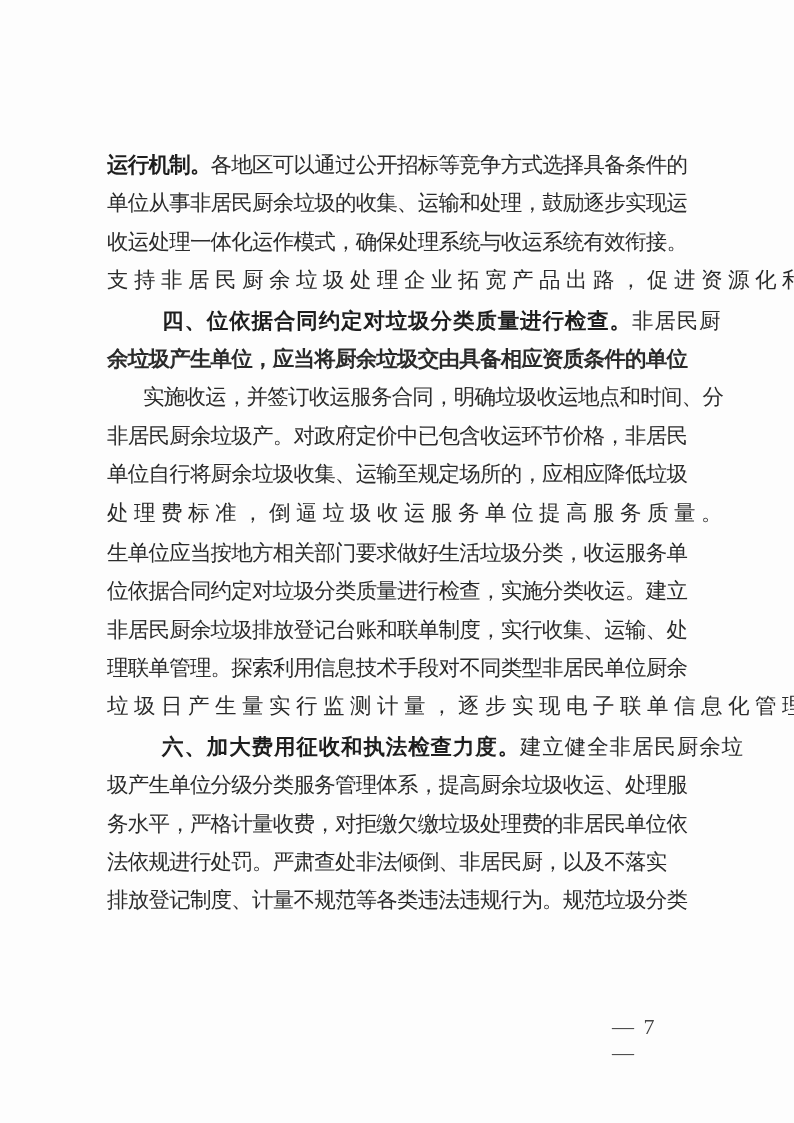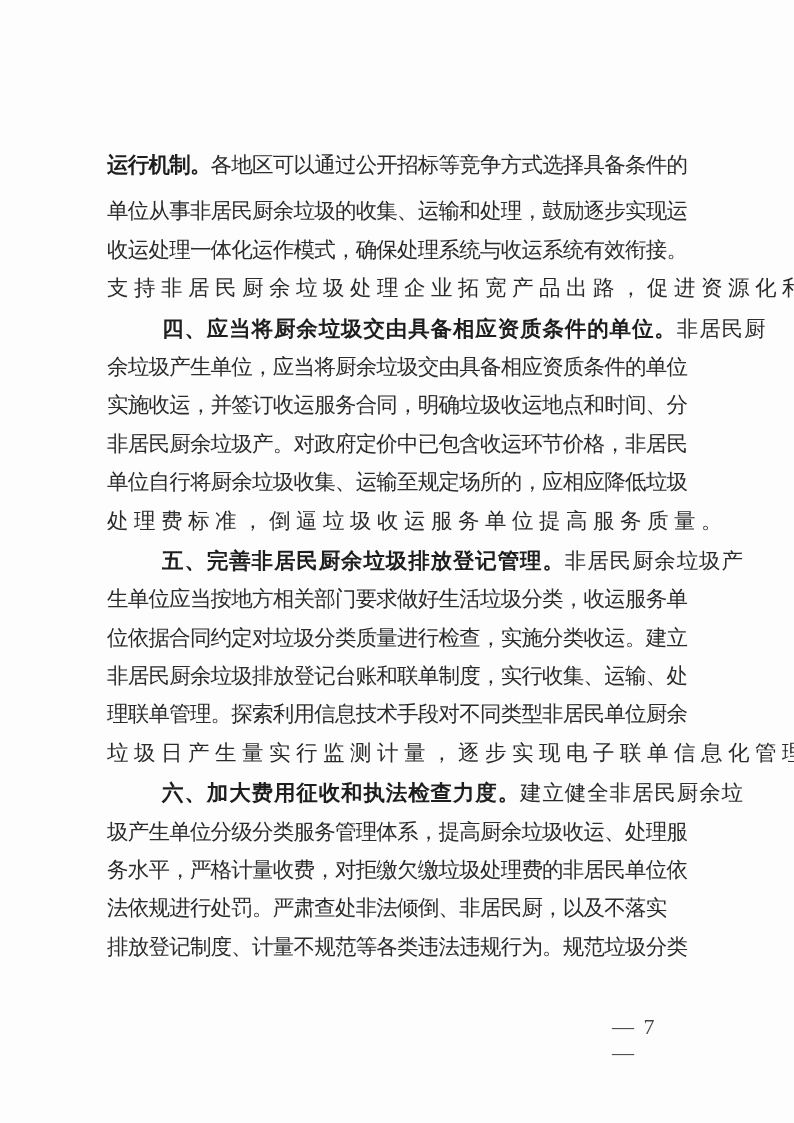--- a/index.html
+++ b/index.html
@@ -26,32 +26,31 @@
     font-size: 22px; color: #444; letter-spacing: 2px;
     font-family: "Liberation Serif", serif;
   }
 </style>
 </head>
 <body>
 
 <div class="page">
   <div class="body-text" id="body-text">
       <div class="line" style="letter-spacing: -0.78px; text-align-last: left;"><span class="bold">运行机制。</span><span>各地区可以通过公开招标等竞争方式选择具备条件的</span></div>
-      <div class="line" style="letter-spacing: -0.78px; text-align-last: left; margin-top: 8px;"><span>单位从事非居民厨余垃圾的收集、运输和处理，鼓励逐步实现运</span></div>
+      <div class="line" style="letter-spacing: -0.78px; text-align-last: left;"><span>单位从事非居民厨余垃圾的收集、运输和处理，鼓励逐步实现运</span></div>
       <div class="line" style="letter-spacing: -0.78px; text-align-last: left;"><span>收运处理一体化运作模式，确保处理系统与收运系统有效衔接。</span></div>
       <div class="line last"><span>支持非居民厨余垃圾处理企业拓宽产品出路，促进资源化利用。</span></div>
       <div class="para-gap"></div>
-      <div class="line indent" style="letter-spacing: 0.88px; text-align-last: left;"><span style="display: inline-block; width: 55px;"></span><span class="bold">四、应当将厨余垃圾交由具备相应资质条件的单位。</span><span>非居民厨</span></div>
-      <div class="line" style="letter-spacing: -0.78px; text-align-last: left;"><span>余垃圾产生单位，应当将厨余垃圾交由具备相应资质条件的单位</span></div>
-      <div class="line" style="letter-spacing: -0.78px; text-align-last: left;"><span>实施收运，并签订收运服务合同，明确垃圾收运地点和时间、分</span></div>
+      <div class="line indent" style="letter-spacing: 0.88px; text-align-last: left;"><span style="display: inline-block; width: 55px;"></span><span class="bold">四、位依据合同约定对垃圾分类质量进行检查。</span><span>非居民厨</span></div>
+      <div class="line" style="letter-spacing: -0.78px; text-align-last: left; font-weight: bold;"><span>余垃圾产生单位，应当将厨余垃圾交由具备相应资质条件的单位</span></div>
+      <div class="line" style="letter-spacing: -0.78px; text-align-last: left; margin-left: 36px;"><span>实施收运，并签订收运服务合同，明确垃圾收运地点和时间、分</span></div>
       <div class="line" style="letter-spacing: -0.78px; text-align-last: left;"><span>非居民厨余垃圾产。对政府定价中已包含收运环节价格，非居民</span></div>
       <div class="line" style="letter-spacing: -0.78px; text-align-last: left;"><span>单位自行将厨余垃圾收集、运输至规定场所的，应相应降低垃圾</span></div>
       <div class="line last"><span>处理费标准，倒逼垃圾收运服务单位提高服务质量。</span></div>
       <div class="para-gap"></div>
-      <div class="line indent" style="letter-spacing: 0.88px; text-align-last: left;"><span style="display: inline-block; width: 55px;"></span><span class="bold">五、完善非居民厨余垃圾排放登记管理。</span><span>非居民厨余垃圾产</span></div>
       <div class="line" style="letter-spacing: -0.78px; text-align-last: left;"><span>生单位应当按地方相关部门要求做好生活垃圾分类，收运服务单</span></div>
       <div class="line" style="letter-spacing: -0.78px; text-align-last: left;"><span>位依据合同约定对垃圾分类质量进行检查，实施分类收运。建立</span></div>
       <div class="line" style="letter-spacing: -0.78px; text-align-last: left;"><span>非居民厨余垃圾排放登记台账和联单制度，实行收集、运输、处</span></div>
       <div class="line" style="letter-spacing: -0.78px; text-align-last: left;"><span>理联单管理。探索利用信息技术手段对不同类型非居民单位厨余</span></div>
       <div class="line last"><span>垃圾日产生量实行监测计量，逐步实现电子联单信息化管理。</span></div>
       <div class="para-gap"></div>
       <div class="line indent" style="letter-spacing: 0.88px; text-align-last: left;"><span style="display: inline-block; width: 55px;"></span><span class="bold">六、加大费用征收和执法检查力度。</span><span>建立健全非居民厨余垃</span></div>
       <div class="line" style="letter-spacing: -0.78px; text-align-last: left;"><span>圾产生单位分级分类服务管理体系，提高厨余垃圾收运、处理服</span></div>
       <div class="line" style="letter-spacing: -0.78px; text-align-last: left;"><span>务水平，严格计量收费，对拒缴欠缴垃圾处理费的非居民单位依</span></div>
       <div class="line" style="letter-spacing: -0.78px; text-align-last: left;"><span>法依规进行处罚。严肃查处非法倾倒、非居民厨，以及不落实</span></div>

